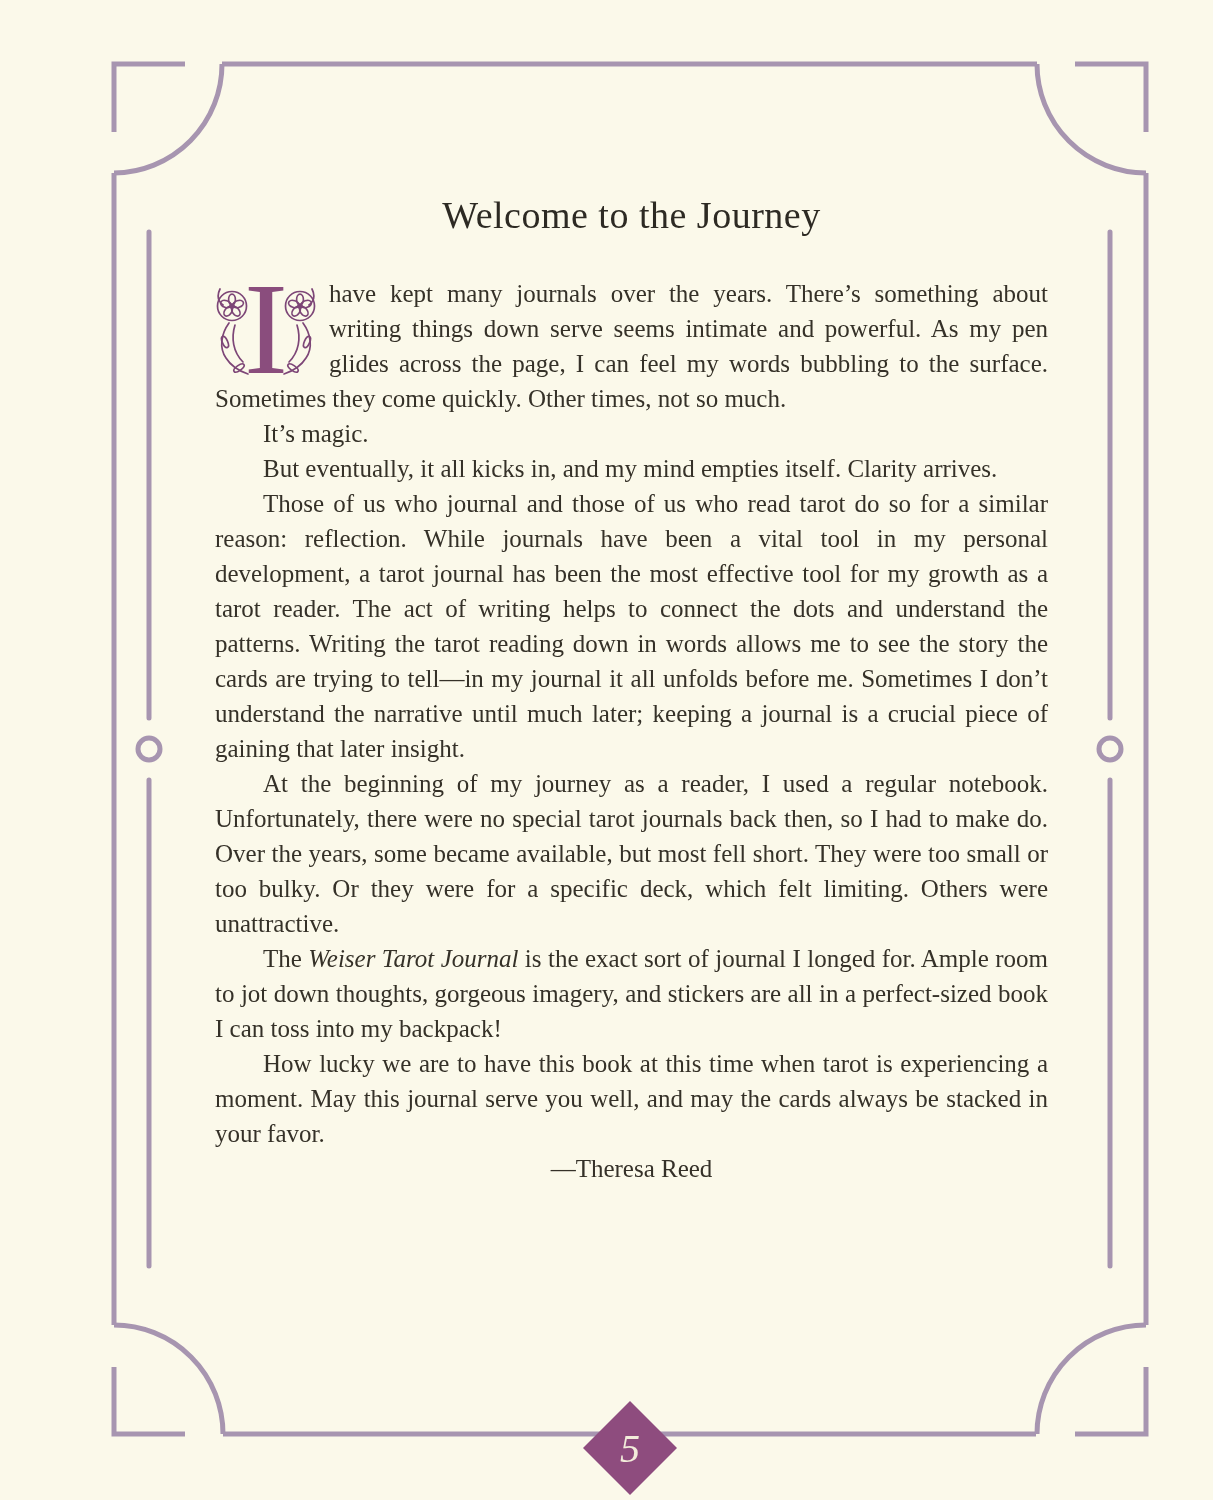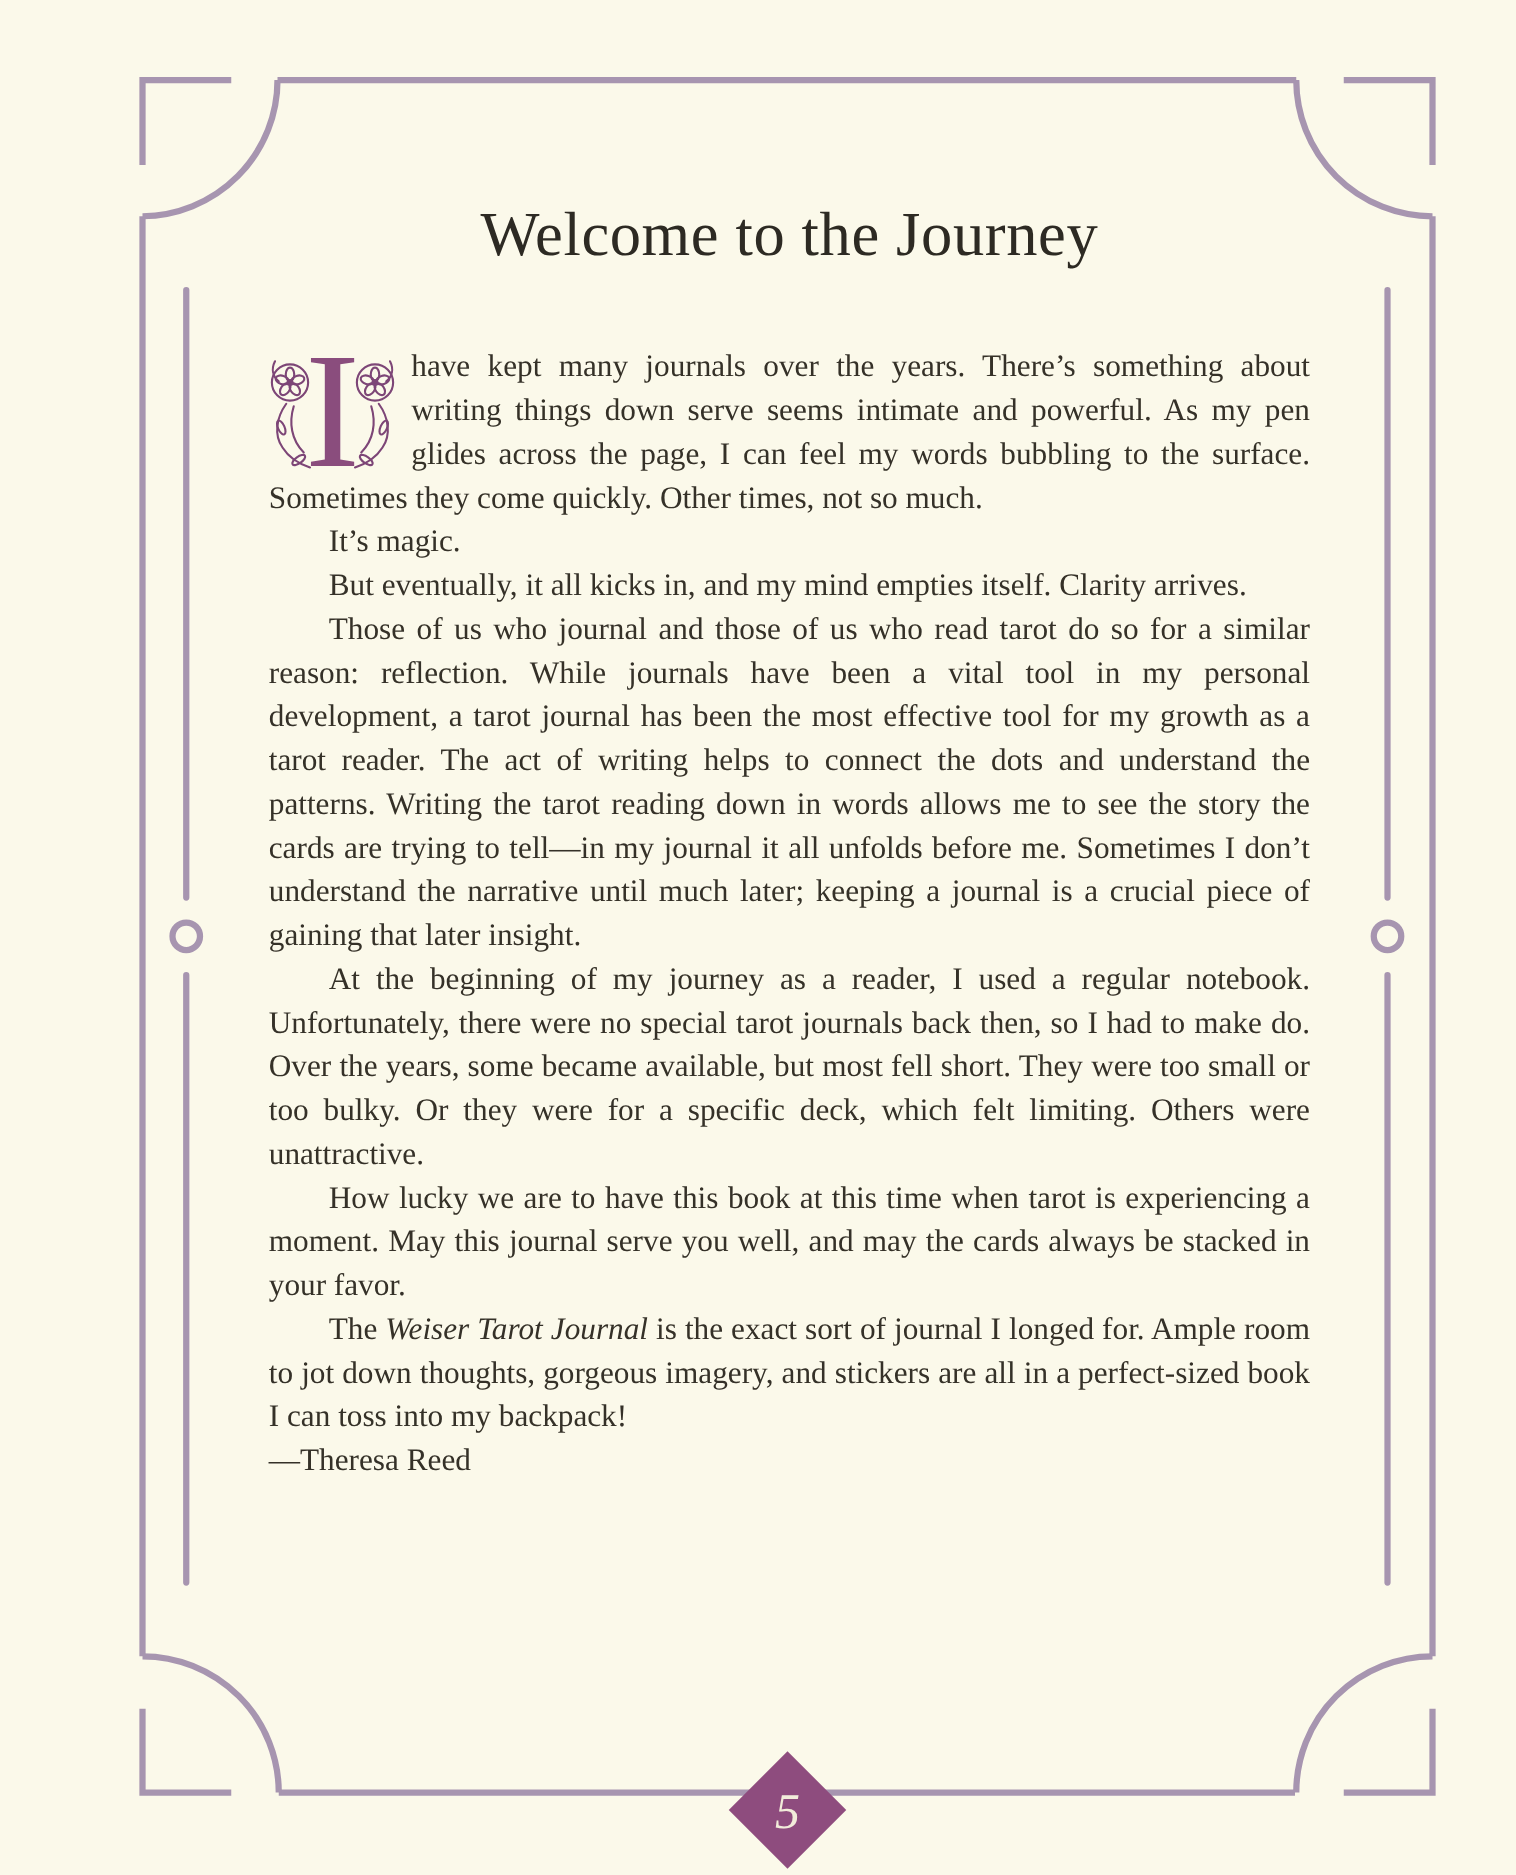--- a/index.html
+++ b/index.html
@@ -9,43 +9,43 @@
     background:#fbf9ea;
     overflow:hidden;
     font-family:"Liberation Serif", serif;
   }
   svg.frame{position:absolute;left:0;top:0;}
   .frame-line{fill:none;stroke:#a795b0;stroke-width:5;}
   .frame-line.round{stroke-linecap:round;}
   .ring{fill:none;stroke:#a795b0;stroke-width:5;}
   .diamond{fill:#8e4c7e;}
   .title{
-    position:absolute;left:215px;top:160px;width:833px;
+    position:absolute;left:215px;top:188px;width:833px;
     margin:0;text-align:center;
-    font-size:50px;font-weight:400;line-height:54px;
+    font-size:38px;font-weight:400;line-height:54px;
     color:#2d2a23;letter-spacing:0.5px;
   }
   .body-col{
     position:absolute;left:215px;top:276px;width:833px;
     font-size:25px;line-height:35px;color:#353128;
     text-align:justify;
   }
   .body-col p{margin:0;}
   .body-col p.indent{text-indent:48px;}
   .dropcap-box{
     float:left;position:relative;
     width:102px;height:98px;margin:4px 12px 0 0;
   }
   .dropcap-box svg{position:absolute;left:0;top:0;}
   .dropcap-letter{
     position:absolute;left:0;right:0;top:0;
     text-align:center;font-size:132px;line-height:98px;
     color:#8a4d7d;font-weight:400;
   }
-  .attribution{text-align:left;}
+  .attribution{text-align:center;}
   .pagenum{
     position:absolute;left:583px;top:1401px;width:94px;height:94px;
     display:flex;align-items:center;justify-content:center;
     font-style:italic;font-size:40px;color:#f2ecda;
   }
 </style>
 </head>
 <body>
 
 <div class="page">
@@ -122,22 +122,22 @@
         </svg>
         <span class="dropcap-letter">I</span>
       </span><span>have kept many journals over the years. There’s something about writing things down serve seems intimate and powerful. As my pen glides across the page, I can feel my words bubbling to the surface. Sometimes they come quickly. Other times, not so much.</span>
     </p>
 
     <p class="indent">It’s magic.</p>
     <p class="indent">But eventually, it all kicks in, and my mind empties itself. Clarity arrives.</p>
     <p class="indent">Those of us who journal and those of us who read tarot do so for a similar reason: reflection. While journals have been a vital tool in my personal development, a tarot journal has been the most effective tool for my growth as a tarot reader. The act of writing helps to connect the dots and understand the patterns. Writing the tarot reading down in words allows me to see the story the cards are trying to tell—in my journal it all unfolds before me. Sometimes I don’t understand the narrative until much later; keeping a journal is a crucial piece of gaining that later insight.</p>
     <p class="indent">At the beginning of my journey as a reader, I used a regular notebook. Unfortunately, there were no special tarot journals back then, so I had to make do. Over the years, some became available, but most fell short. They were too small or too bulky. Or they were for a specific deck, which felt limiting. Others were unattractive.</p>
 
+    <p class="indent"><span>The </span><i>Weiser Tarot Journal</i><span> is the exact sort of journal I longed for. Ample room to jot down thoughts, gorgeous imagery, and stickers are all in a perfect-sized book I can toss into my backpack!</span></p>
+
     <p class="indent">How lucky we are to have this book at this time when tarot is experiencing a moment. May this journal serve you well, and may the cards always be stacked in your favor.</p>
-
-    <p class="indent"><span>The </span><i>Weiser Tarot Journal</i><span> is the exact sort of journal I longed for. Ample room to jot down thoughts, gorgeous imagery, and stickers are all in a perfect-sized book I can toss into my backpack!</span></p>
 
     <p class="attribution">—Theresa Reed</p>
   </div>
 
   <div class="pagenum">5</div>
 
 </div>
 
 </body></html>

